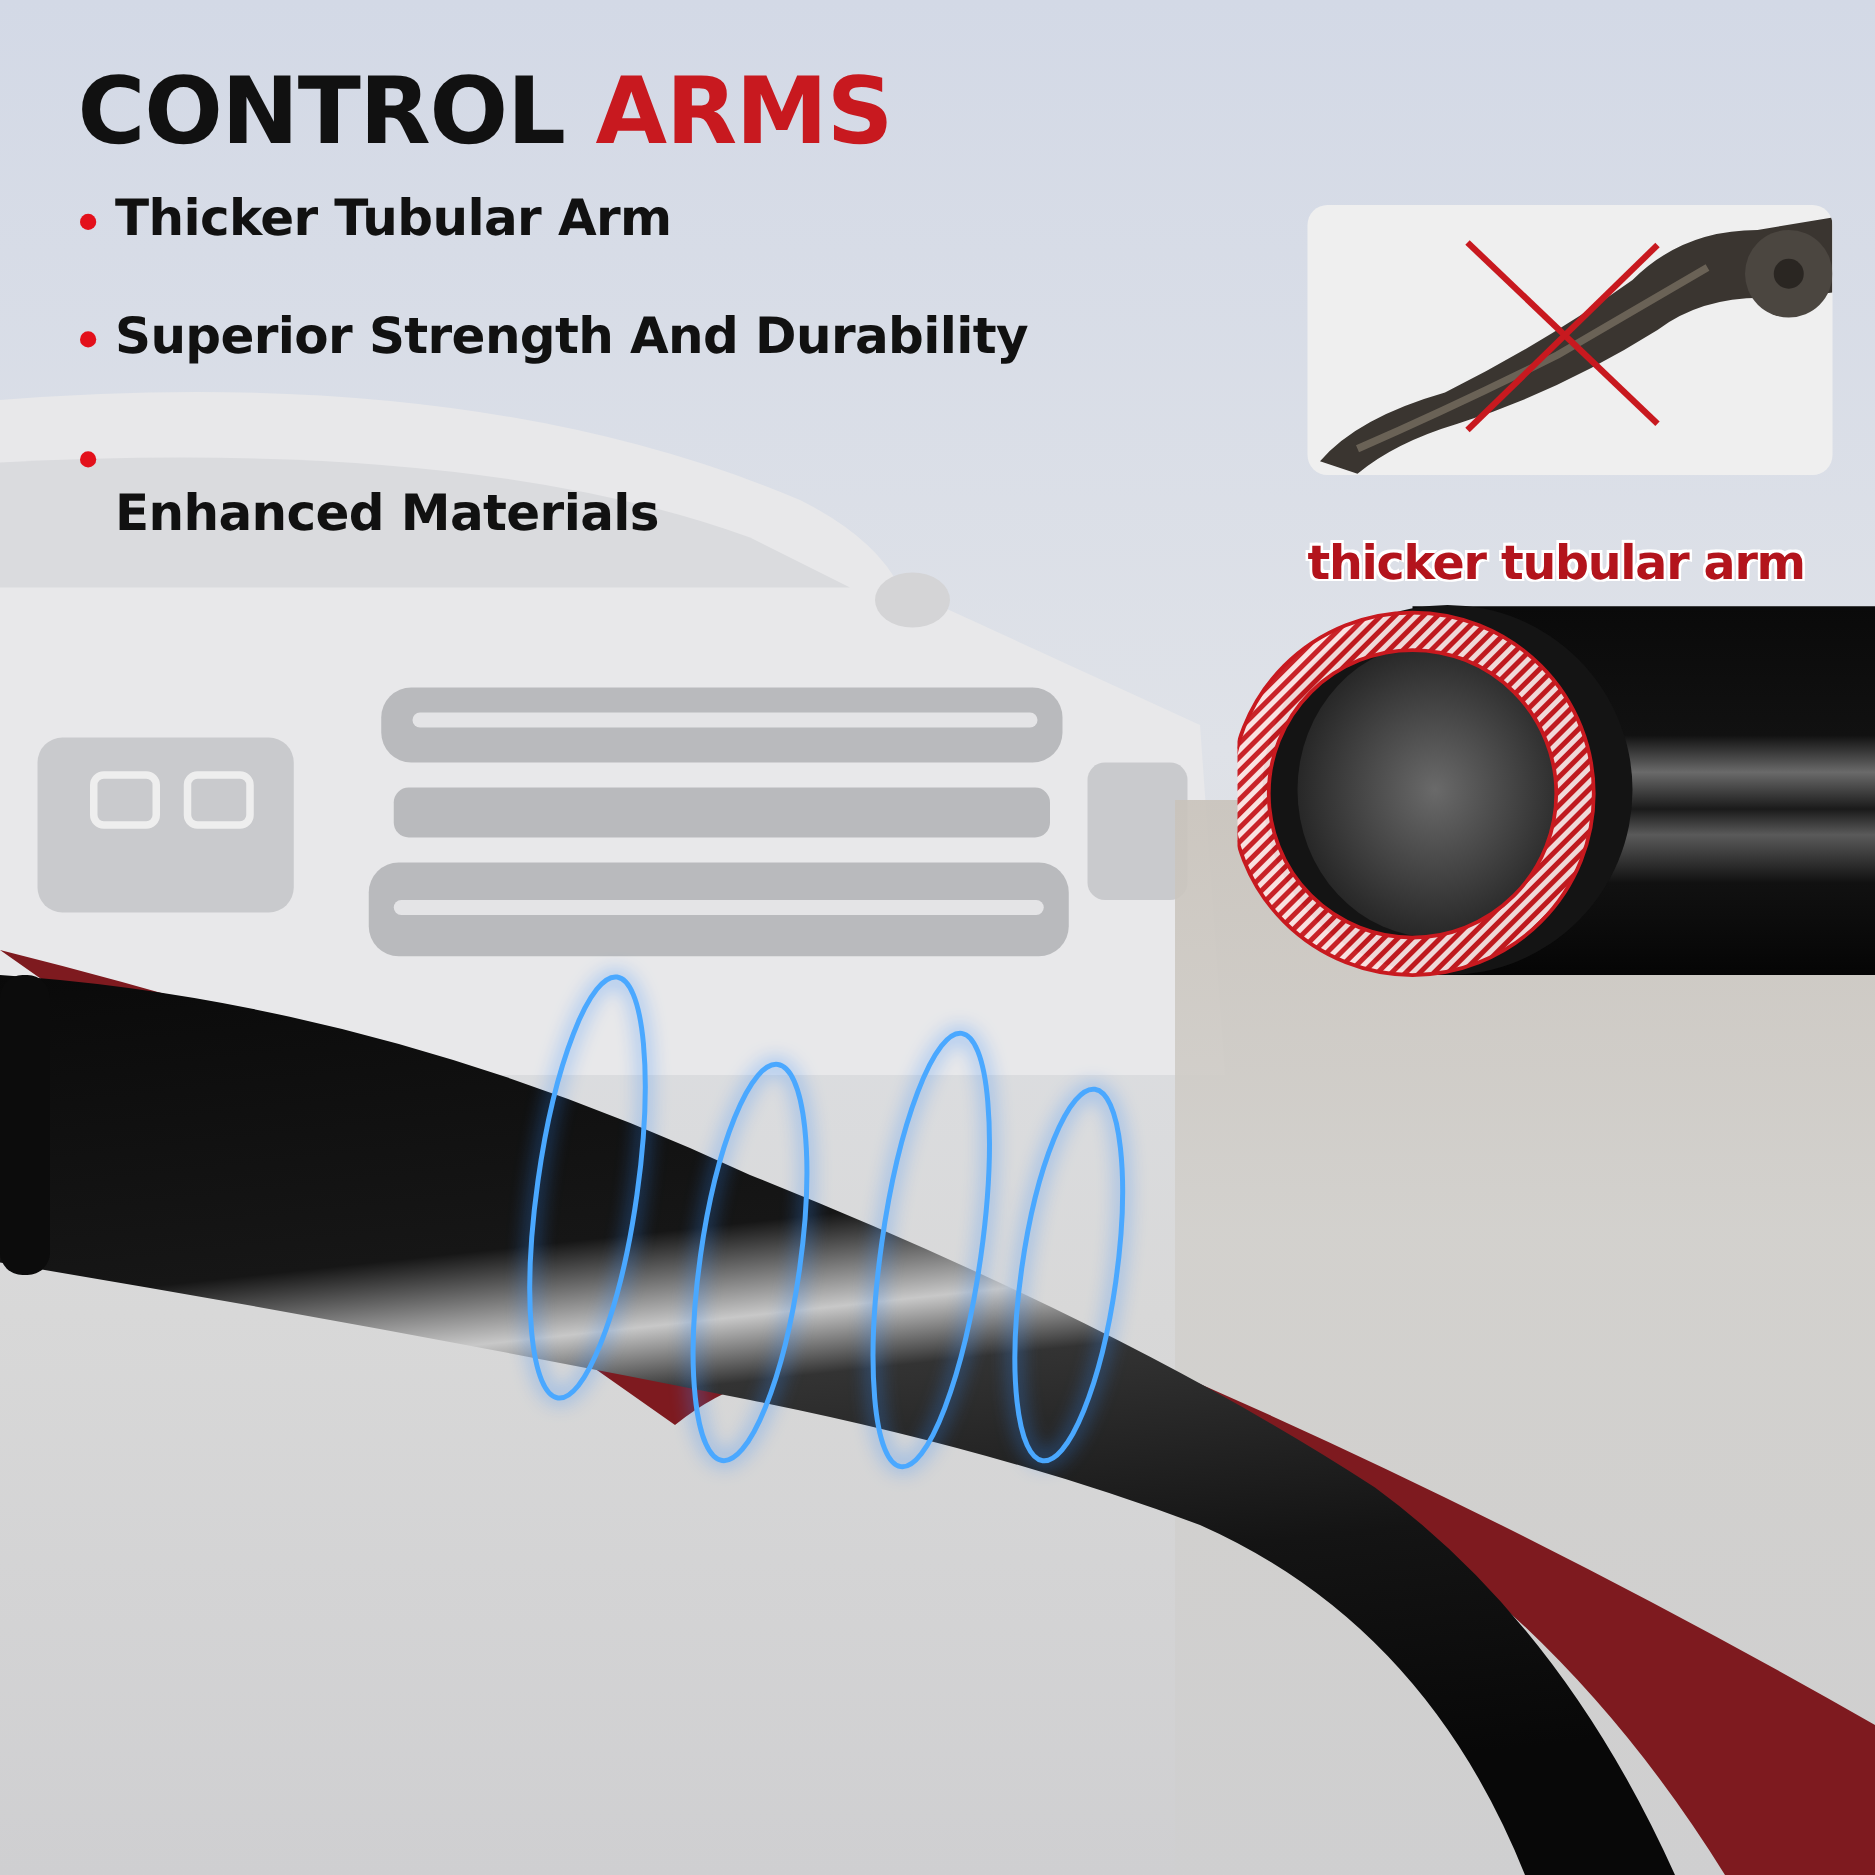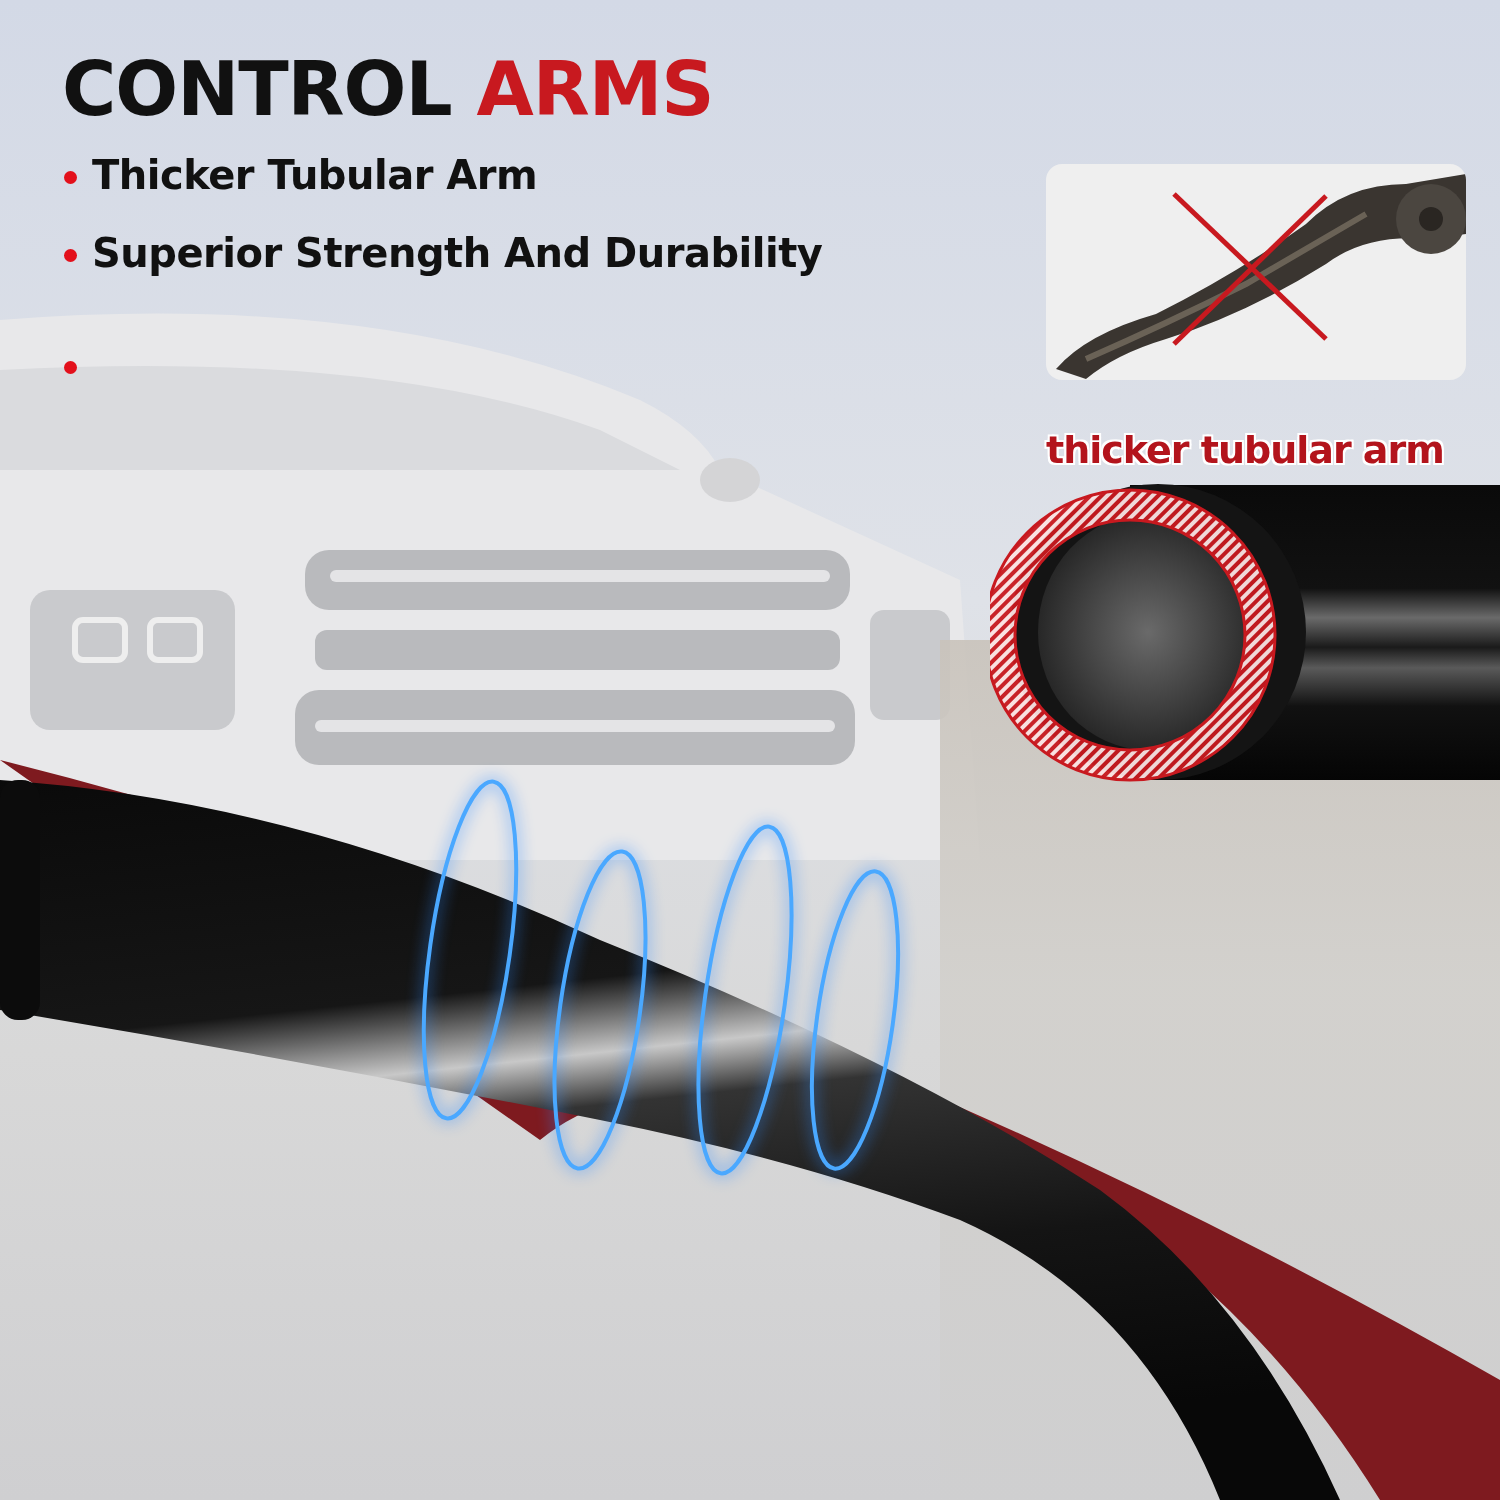--- a/index.html
+++ b/index.html
@@ -6,21 +6,21 @@
   body { width:1500px; height:1500px; overflow:hidden; position:relative;
     font-family:"DejaVu Sans", sans-serif;
     background: linear-gradient(180deg, #d3d9e6 0%, #dfe2e8 40%, #d8d8d8 70%, #cfcfd1 100%); }
   .scene { position:absolute; inset:0;padding-left:44px; }
   .title { position:absolute; left:62px; top:52px; margin:0; font-size:74px; font-weight:bold; letter-spacing:-1px; line-height:1; color:#111; }
   .title .accent { color:#c8191f; }
   .bullets { position:absolute; left:62px; top:150px; margin:0; padding:0; list-style:none; }
   .bullet { position:relative; padding-left:30px; font-size:40px; font-weight:bold; color:#111; line-height:46px; letter-spacing:-0.5px; }
   .bullet .dot { position:absolute; left:2px; top:19px; width:13px; height:13px; border-radius:50%; background:#e3101b; }
   .b1 { position:absolute; top:2px; width:800px; }
-  .b2 { position:absolute; top:80px; width:800px; }
+  .b2 { position:absolute; top:96px; width:800px; }
   .b3 { position:absolute; top:192px; width:800px; }
   .card { position:absolute; left:1046px; top:164px; width:420px; height:216px; border-radius:16px; background:#efefef; overflow:hidden; }
   .card-label { position:absolute; left:1046px; top:428px; font-size:38px; font-weight:bold; color:#b3141c; letter-spacing:-1px;
     text-shadow: 2px 2px 0 #fff, -2px -2px 0 #fff, 2px -2px 0 #fff, -2px 2px 0 #fff; }
   .tube-panel { position:absolute; left:990px; top:480px; width:510px; height:305px; }
 </style>
 </head>
 <body>
 
 <div class="scene">
@@ -52,20 +52,21 @@
       <span class="dot"></span>
       <span>Thicker Tubular Arm</span>
     </li>
     <li class="bullet b2">
       <span class="dot"></span>
       <span>Superior Strength And Durability</span>
     </li>
     <li class="bullet b3">
       <span class="dot"></span>
       <br>
+      <span>Enhanced Materials</span>
     </li>
   </ul>
 
   <div class="card">
     <svg width="420" height="216" viewBox="0 0 420 216">
       <path d="M10 205 Q40 170 110 150 Q190 110 260 60 Q300 20 360 20 L420 10 L420 70 L380 75 Q320 70 280 100 Q200 150 120 175 Q70 190 40 215 Z" fill="#3a3530"></path>
       <path d="M40 195 Q120 160 200 120 Q260 85 320 50" stroke="#8a8070" stroke-width="6" fill="none" opacity="0.6"></path>
       <circle cx="385" cy="55" r="35" fill="#4b4640"></circle>
       <circle cx="385" cy="55" r="12" fill="#2a2622"></circle>
       <g>

